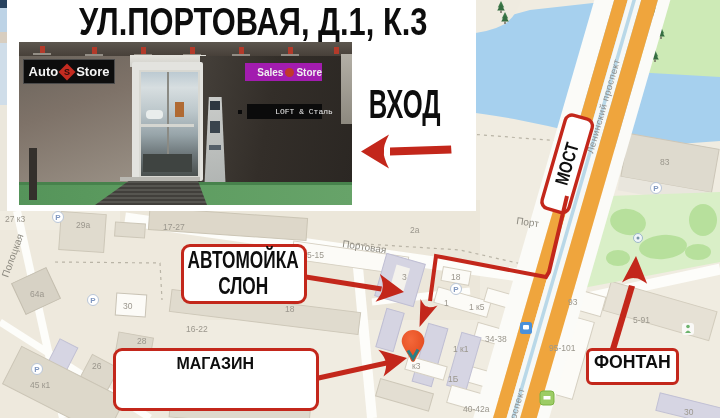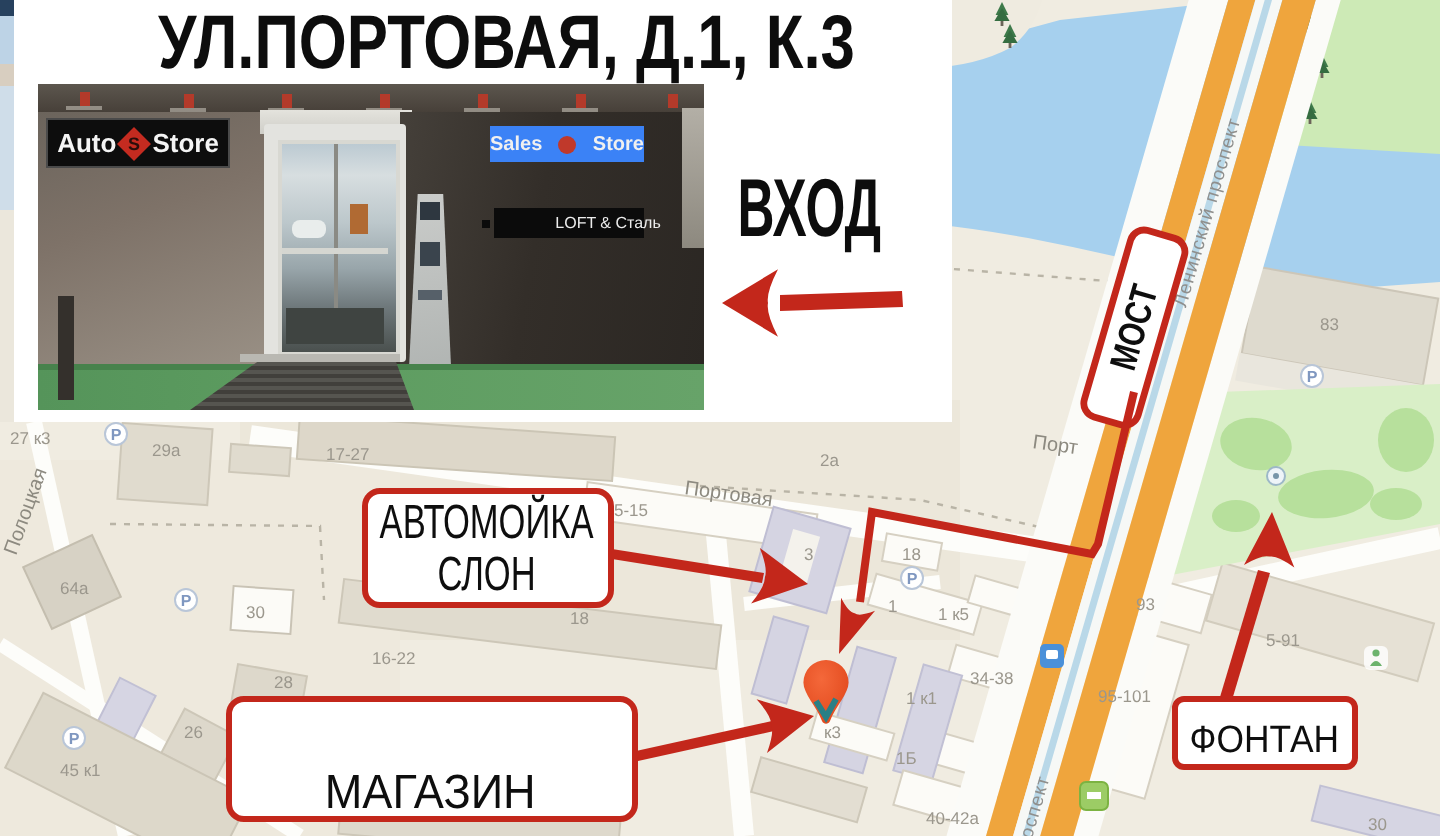--- a/index.html
+++ b/index.html
@@ -1,20 +1,20 @@
 <!DOCTYPE html>
 <html><head>
 <meta charset="utf-8">
 <style>
   html,body{margin:0;padding:0;background:#fff;}
   #wrap{position:relative;width:720px;height:418px;overflow:hidden;font-family:"Liberation Sans",sans-serif;}
   .abs{position:absolute;}
   .rbox{position:absolute;background:#fff;border:3.5px solid #c3271b;border-radius:9px;box-sizing:border-box;
-        display:flex;align-items:flex-end;justify-content:center;text-align:center;
-        font-weight:normal;color:#0e0e0e;}
+        display:flex;align-items:flex-start;justify-content:center;text-align:center;
+        font-weight:bold;color:#0e0e0e;}
 </style>
 </head>
 <body>
 <div id="wrap">
 <svg class="abs" style="left:0;top:0" width="720" height="418" viewBox="0 0 720 418">
   <defs>
     <path id="ah" d="M0,0 L-28,-13 Q-22,-4 -23,0 Q-22,4 -28,13 Z"></path>
     <radialGradient id="ping" cx="40%" cy="30%" r="80%">
       <stop offset="0%" stop-color="#f4683a"></stop>
           <stop offset="100%" stop-color="#e0461a"></stop>
@@ -261,31 +261,31 @@
   <div class="abs" style="left:181px;top:14px;width:152px;height:130px;background:linear-gradient(100deg,#45403a 0%,#332e29 45%,#2b2723 100%);"></div>
 
   <div class="abs" style="left:322px;top:12px;width:11px;height:70px;background:linear-gradient(#b3afa6,#8d897f);"></div>
 
   <div class="abs" style="left:4px;top:17px;width:90px;height:23px;background:#0d0d0d;border:1px solid #4a4a4a;display:flex;align-items:center;justify-content:center;">
     <span style="color:#f4f4f4;font-weight:bold;font-size:13px;">Auto</span>
     <span style="display:inline-block;width:12px;height:12px;background:#c42b20;transform:rotate(45deg);margin:0 3px;color:#111;font-size:9px;font-weight:bold;line-height:12px;text-align:center;"><span style="display:inline-block;transform:rotate(-45deg);color:#2a0d0a;">S</span></span>
     <span style="color:#f4f4f4;font-weight:bold;font-size:13px;">Store</span>
   </div>
 
-  <div class="abs" style="left:226px;top:21px;width:77px;height:18px;background:#3b82f6;display:flex;align-items:center;justify-content:space-between;">
+  <div class="abs" style="left:226px;top:21px;width:77px;height:18px;background:#a21caf;display:flex;align-items:center;justify-content:flex-end;">
     <span style="color:#f0f0f0;font-weight:bold;font-size:10px;">Sales</span>
     <span style="display:inline-block;width:9px;height:9px;background:#c0392b;border-radius:50%;margin:0 2px;"></span>
     <span style="color:#f0f0f0;font-weight:bold;font-size:10px;">Store</span>
   </div>
 
   <div class="abs" style="left:228px;top:62px;width:75px;height:15px;background:#0b0b0b;display:flex;align-items:center;justify-content:center;">
     <span style="display:inline-block;width:8px;height:8px;background:#e8b420;margin-right:3px;position:relative;">
           <span style="position:absolute;left:2px;top:2px;width:4px;height:4px;background:#0b0b0b;"></span>
         </span>
-    <span style="color:#ececec;font-size:8px;font-family:Liberation Sans, sans-serif;white-space:nowrap;padding-left:36px;">LOFT &amp; Сталь</span>
+    <span style="color:#ececec;font-size:8px;font-family:Liberation Mono, monospace;white-space:nowrap;padding-left:36px;">LOFT &amp; Сталь</span>
   </div>
 
   <div class="abs" style="left:113px;top:20px;width:71px;height:119px;background:#e3e3df;border-radius:2px;">
 
     <div class="abs" style="left:7px;top:8px;width:57px;height:104px;background:linear-gradient(#bccad2 0%,#d7dee0 15%,#bcc7cb 38%,#98a5aa 60%,#6f797c 78%,#4a504e 100%);border:2px solid #d8d8d2;">
 
       <div class="abs" style="left:5px;top:38px;width:17px;height:9px;background:#e9edec;border-radius:4px;"></div>
 
       <div class="abs" style="left:34px;top:30px;width:9px;height:15px;background:#b06a33;"></div>
 
@@ -315,21 +315,21 @@
 
   <div class="abs" style="left:10px;top:106px;width:8px;height:52px;background:#34302c;"></div>
 </div>
 
 <div class="abs" id="vhod" style="left:350px;top:81px;width:100px;text-align:center;font-weight:bold;font-size:41px;color:#0d0d0d;transform:scaleX(0.625);transform-origin:center;">ВХОД</div>
 
 <div class="rbox" id="box-carwash" style="left:180.5px;top:243.5px;width:126px;height:60px;font-size:24px;line-height:26px;">
       <span style="display:inline-block;transform:scaleX(0.72);white-space:nowrap;">АВТОМОЙКА<br>СЛОН</span>
     </div>
 
-<div class="rbox" id="box-shop" style="left:112.5px;top:347.5px;width:206px;height:63px;font-size:24px;">
+<div class="rbox" id="box-shop" style="left:112.5px;top:347.5px;width:206px;height:63px;font-size:17px;">
       <span style="display:inline-block;transform:scaleX(0.94);position:relative;top:3px;">МАГАЗИН</span>
     </div>
 
 <div class="rbox" id="box-fountain" style="left:586px;top:348px;width:93px;height:37px;font-size:19px;border-width:3px;border-radius:6px;">
       <span style="display:inline-block;transform:scaleX(0.93);">ФОНТАН</span>
     </div>
 
 <svg class="abs" style="left:0;top:0" width="720" height="418" viewBox="0 0 720 418">
   <defs>
     <path id="ah2" d="M0,0 L-28,-13 Q-22,-4 -23,0 Q-22,4 -28,13 Z"></path>

